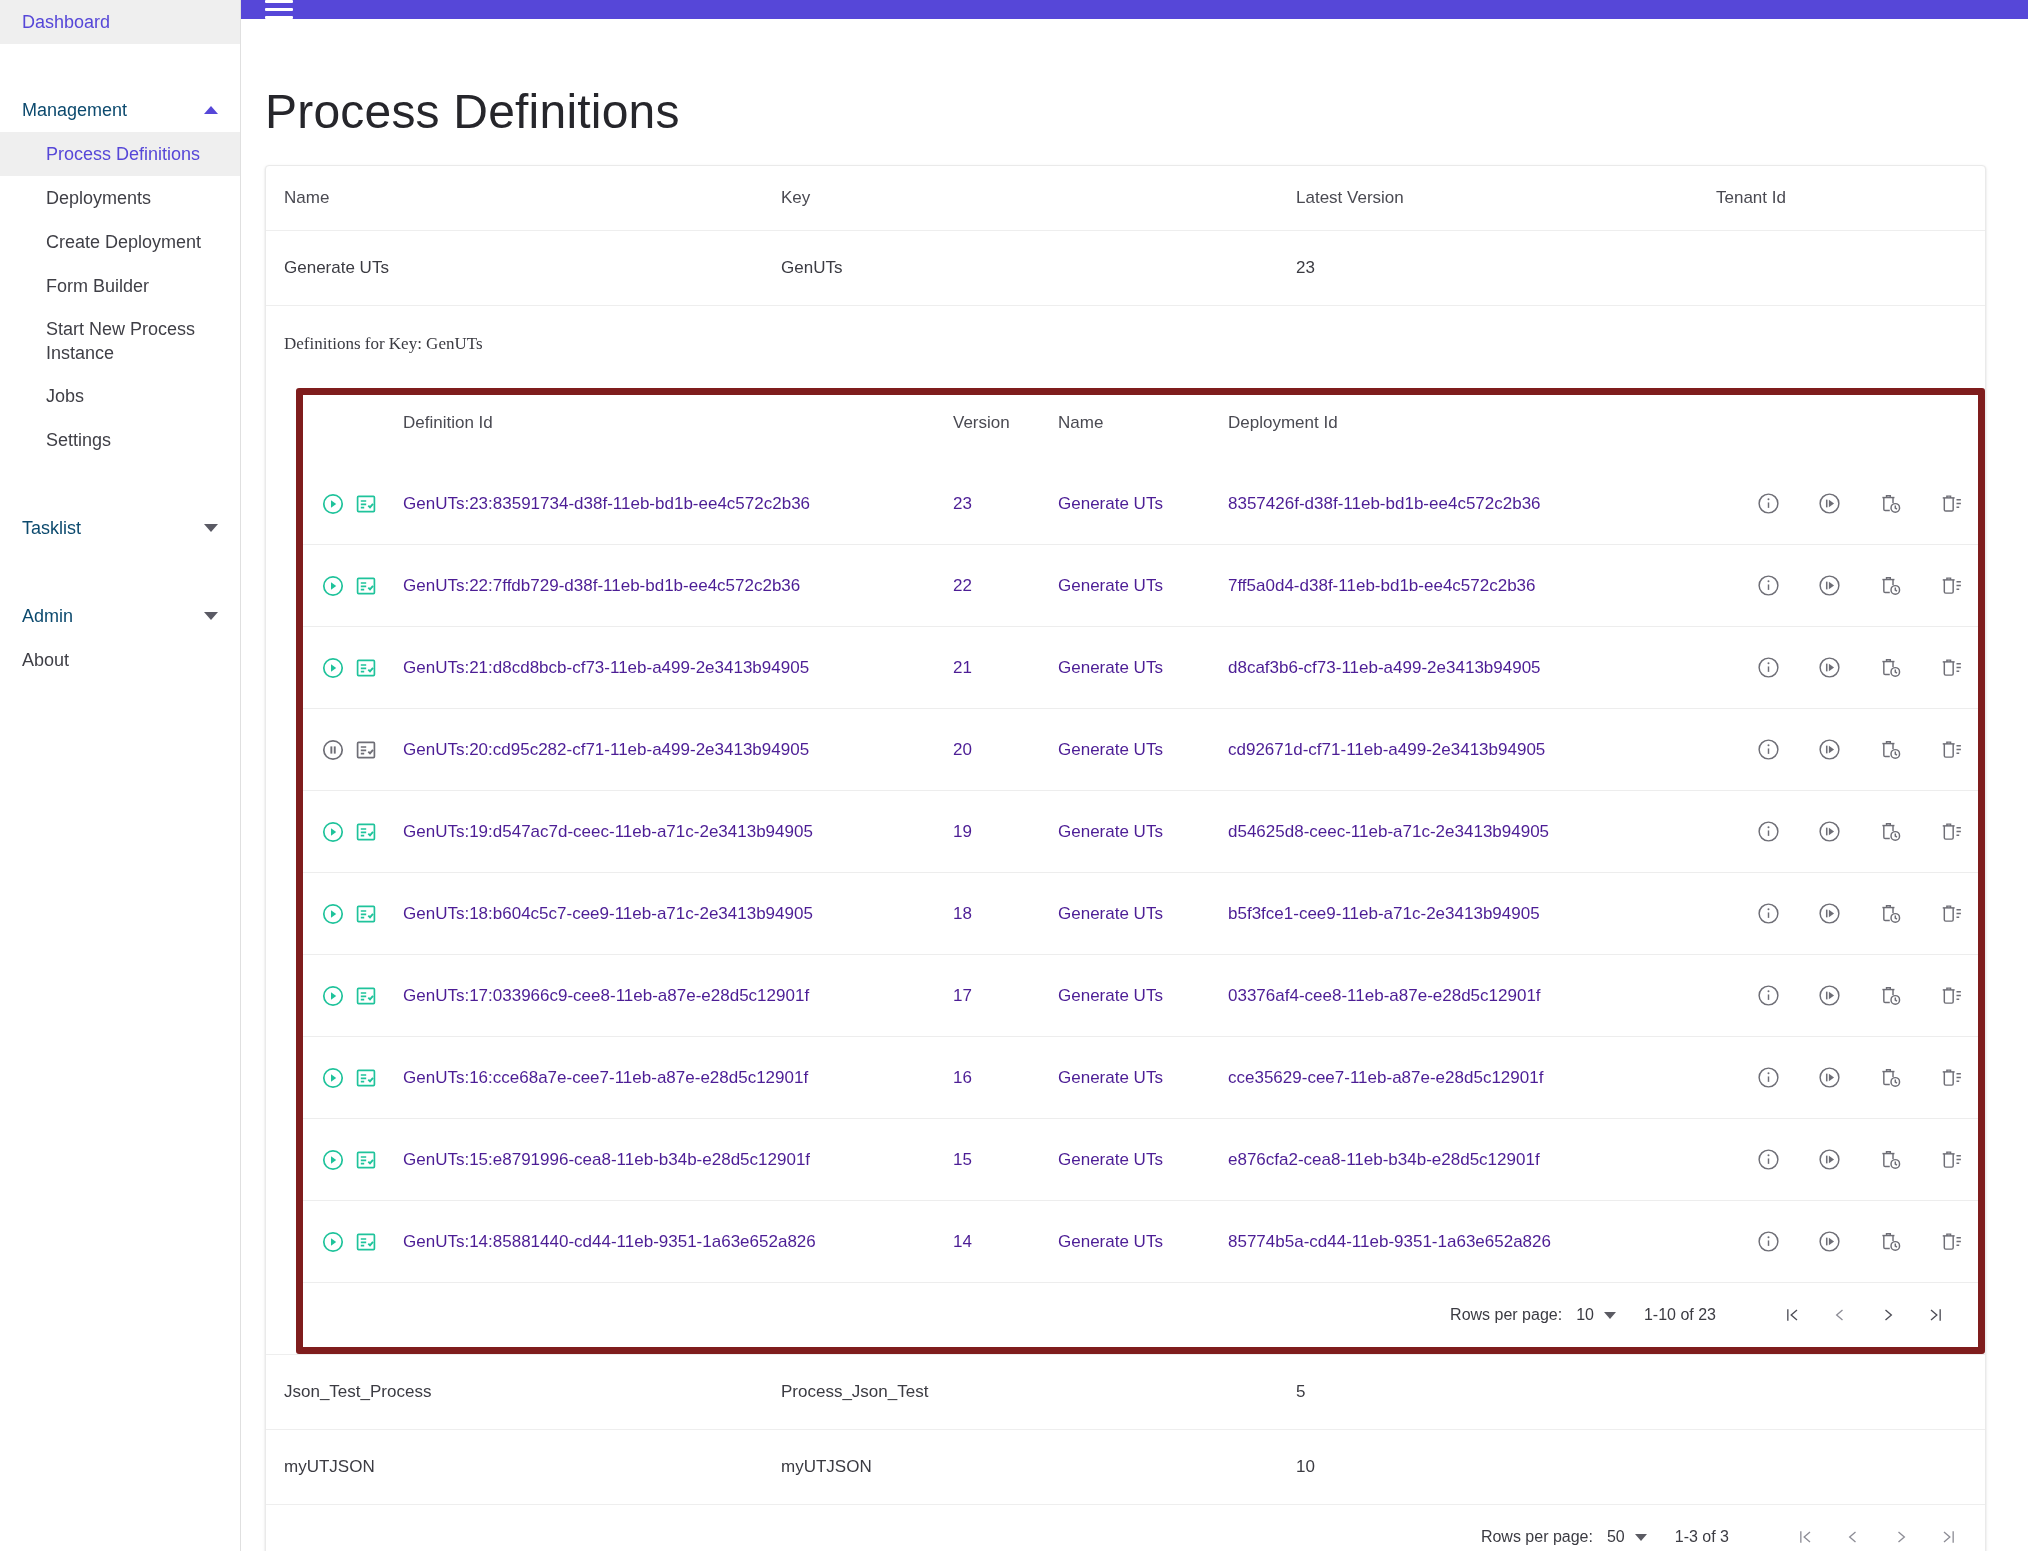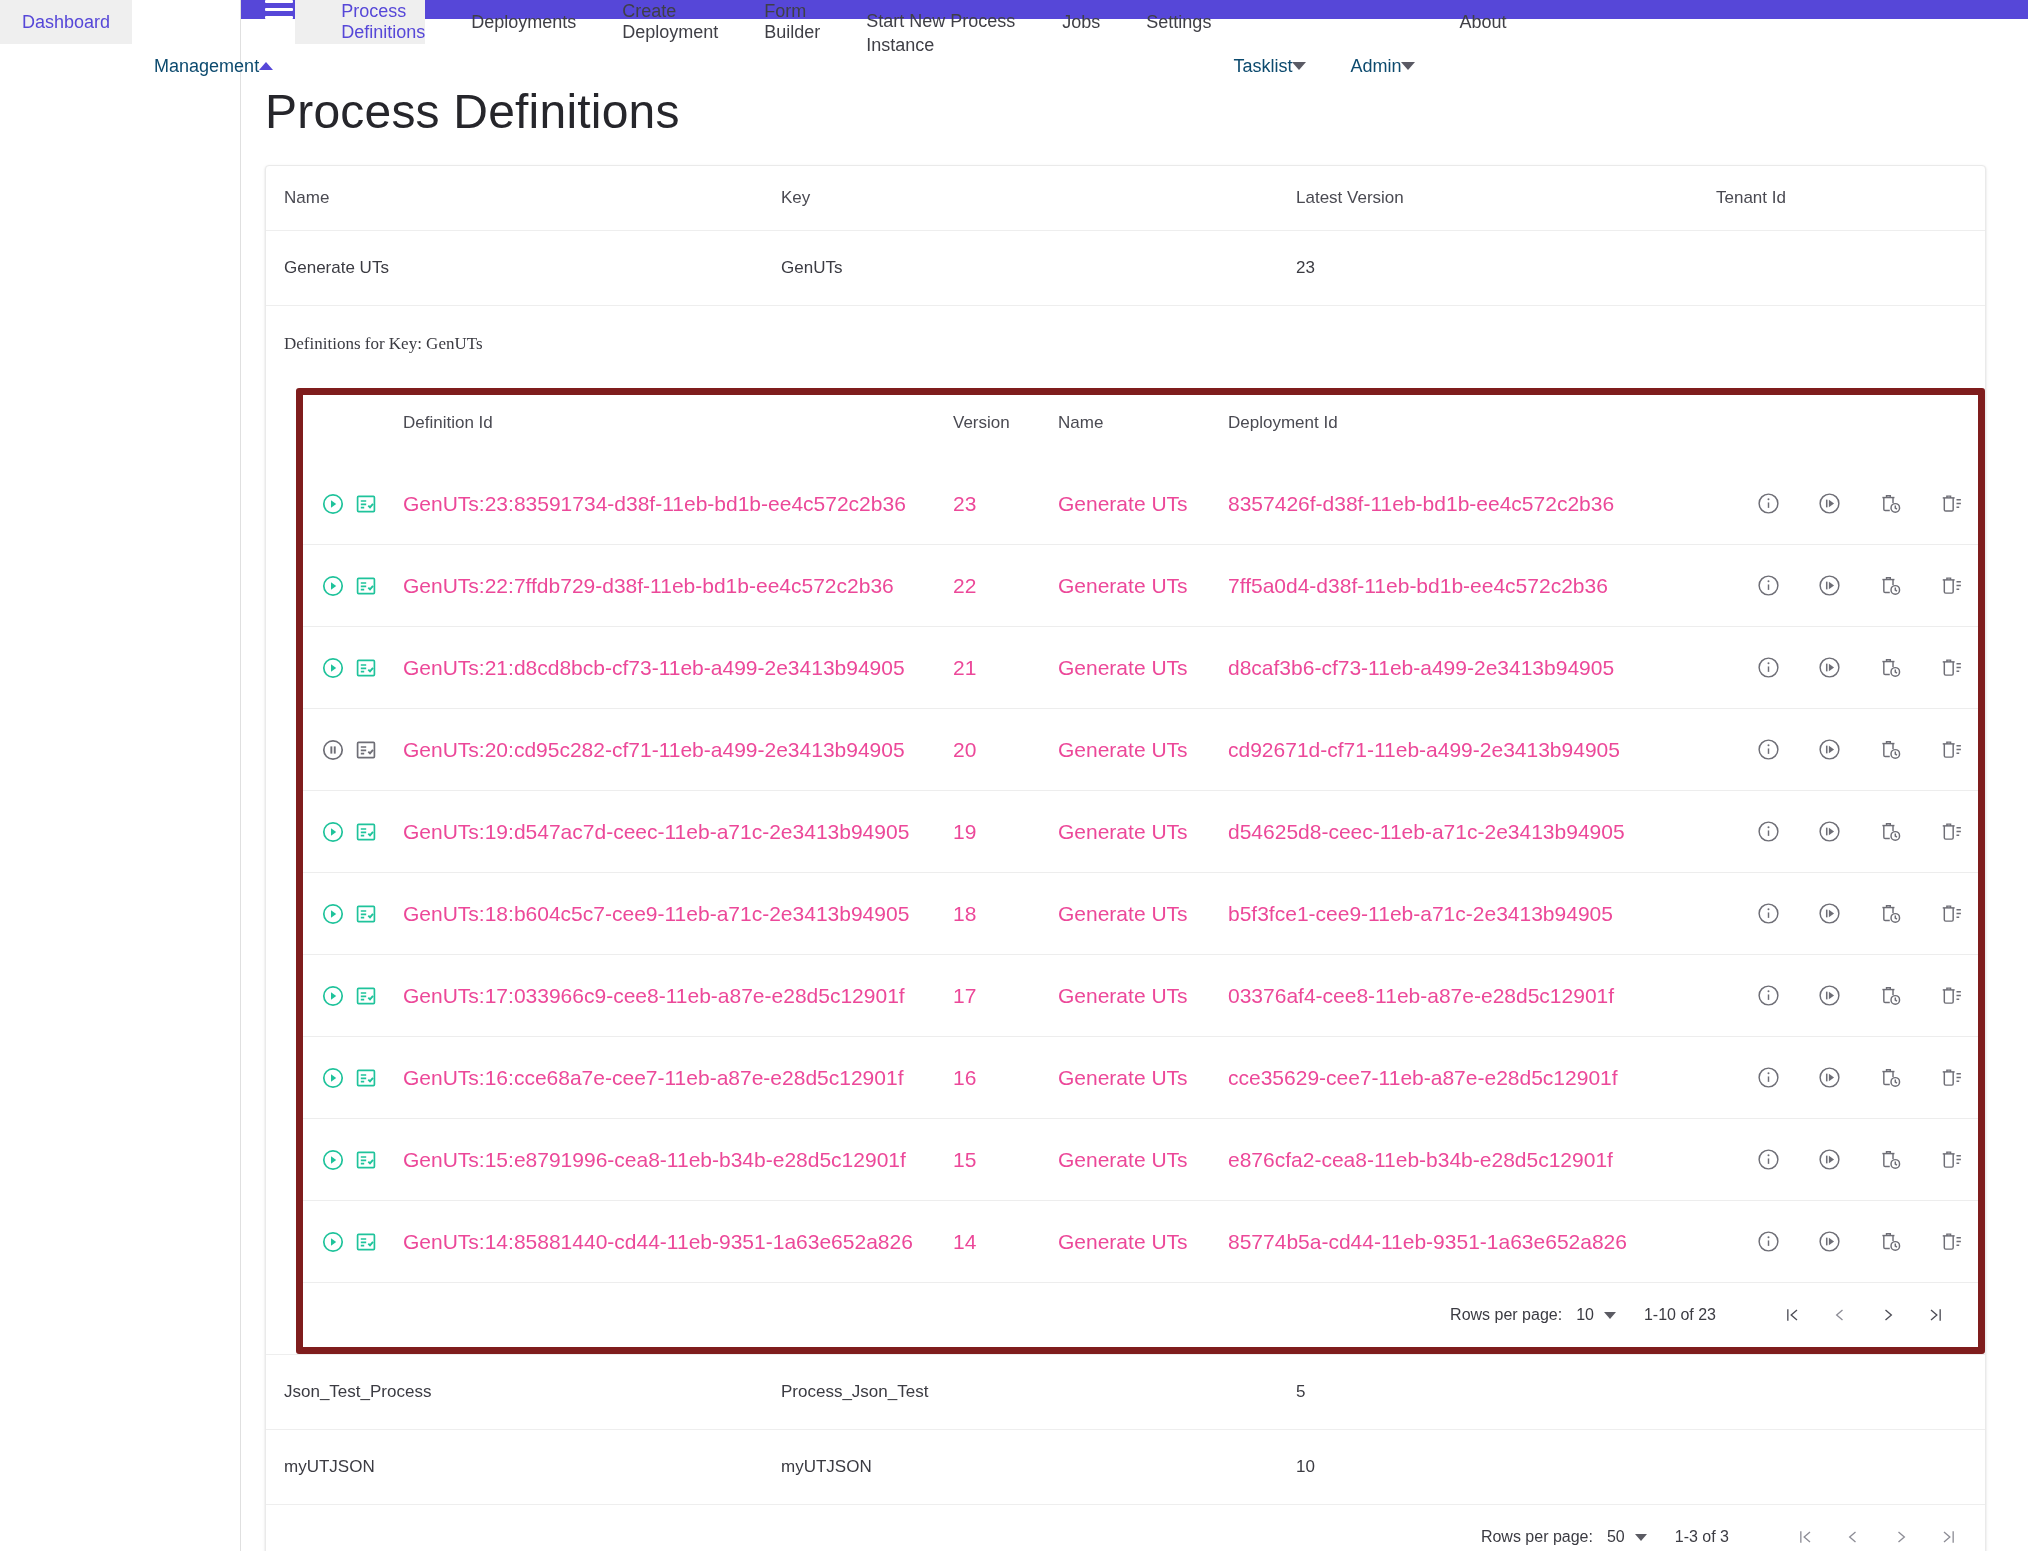--- a/index.html
+++ b/index.html
@@ -25,21 +25,21 @@
   .brand {
     height: 57px;
     display: flex;
     align-items: center;
     padding-left: 22px;
     font-size: 24px;
     font-weight: 700;
     color: #3c3c3c;
     letter-spacing: .2px;
   }
-  .nav { display: flex; flex-direction: row; }
+  .nav { display: flex; flex-direction: column; }
   .nav-item {
     display: flex;
     align-items: center;
     justify-content: space-between;
     padding: 0 22px 0 22px;
     height: 44px;
     font-size: 18px;
     color: #3f3f46;
     cursor: pointer;
     position: relative;
@@ -141,22 +141,22 @@
     border: none;
   }
   .ic-actions { width: 100px; }
   .ic-defid   { width: 550px; }
   .ic-version { width: 105px; }
   .ic-name    { width: 170px; }
   .ic-depid   { width: 460px; }
   .ic-tools   { width: auto; }
 
   .inner-row td {
-    font-size: 21px;
-    color: #ec4899;
+    font-size: 17px;
+    color: #4c1d95;
     padding: 28px 0 28px 0;
     border-bottom: 1px solid #ededed;
     vertical-align: middle;
   }
   .inner-row:last-child td { border-bottom: 1px solid #ededed; }
 
   .row-icons { display: flex; align-items: center; gap: 9px; padding-left: 18px; }
   .tools { display: flex; align-items: center; justify-content: flex-end; gap: 36px; padding-right: 14px; }
   .tool-btn { cursor: pointer; display: inline-flex; line-height: 0; }
 

